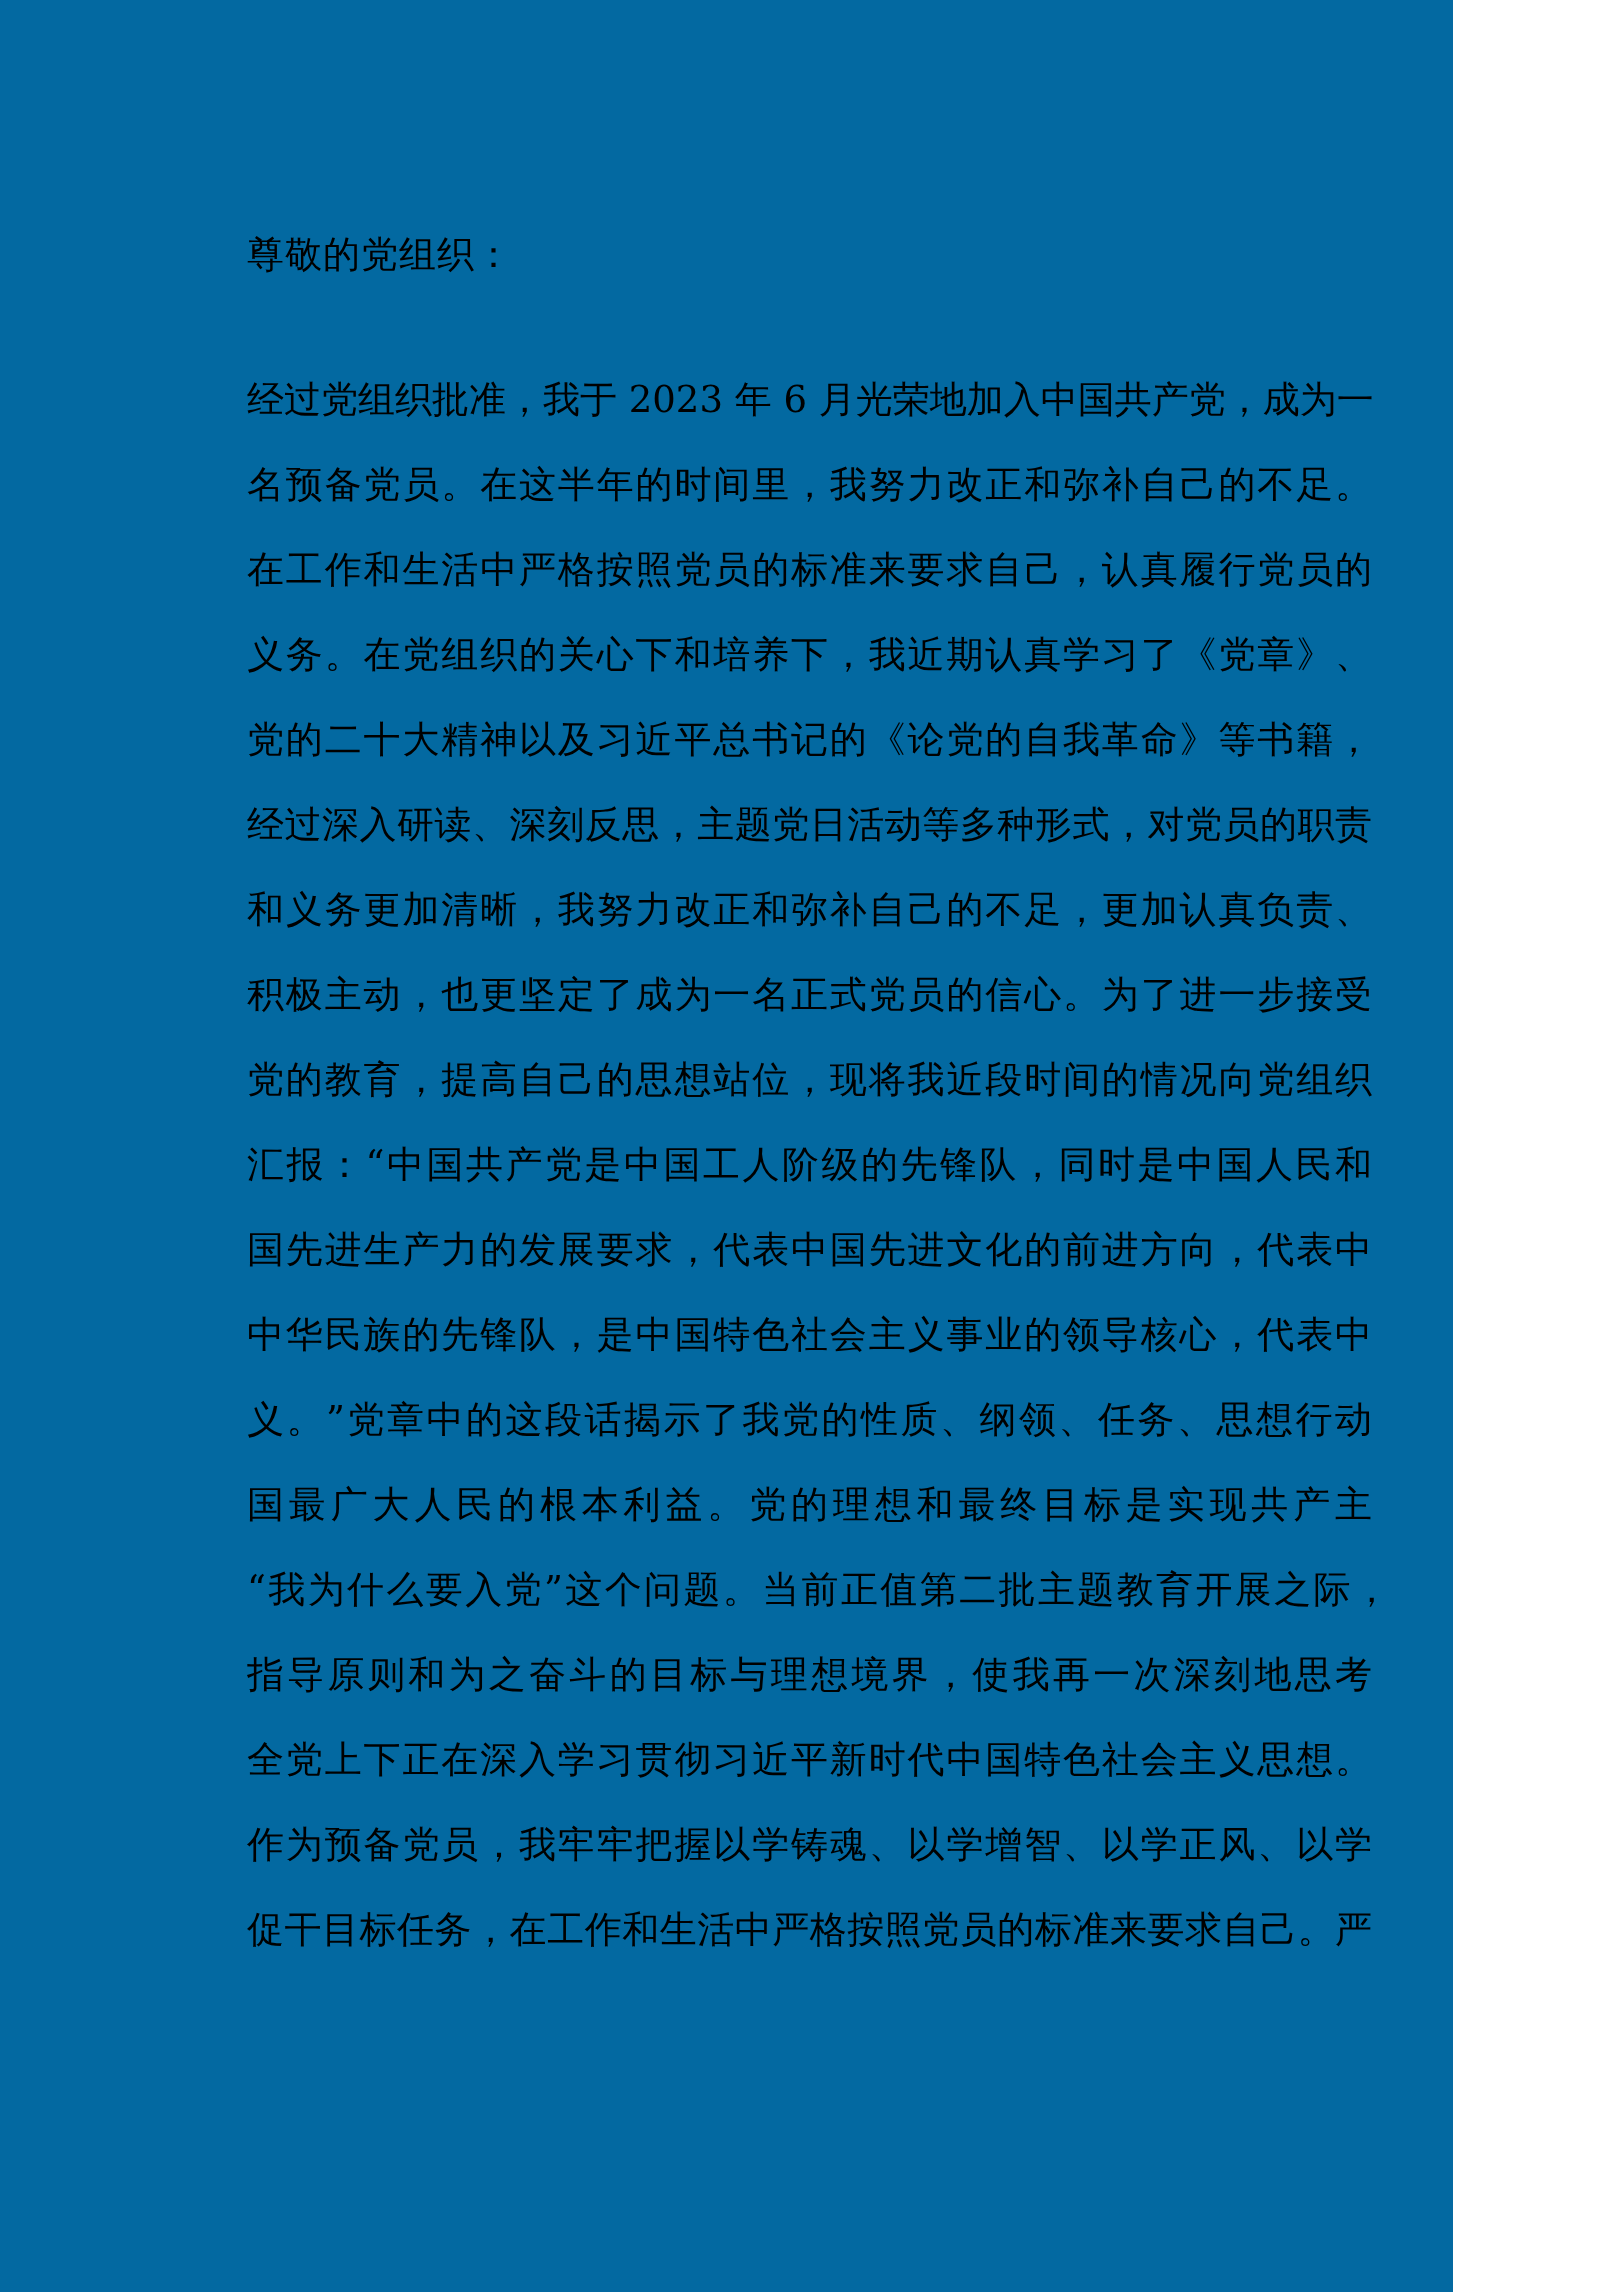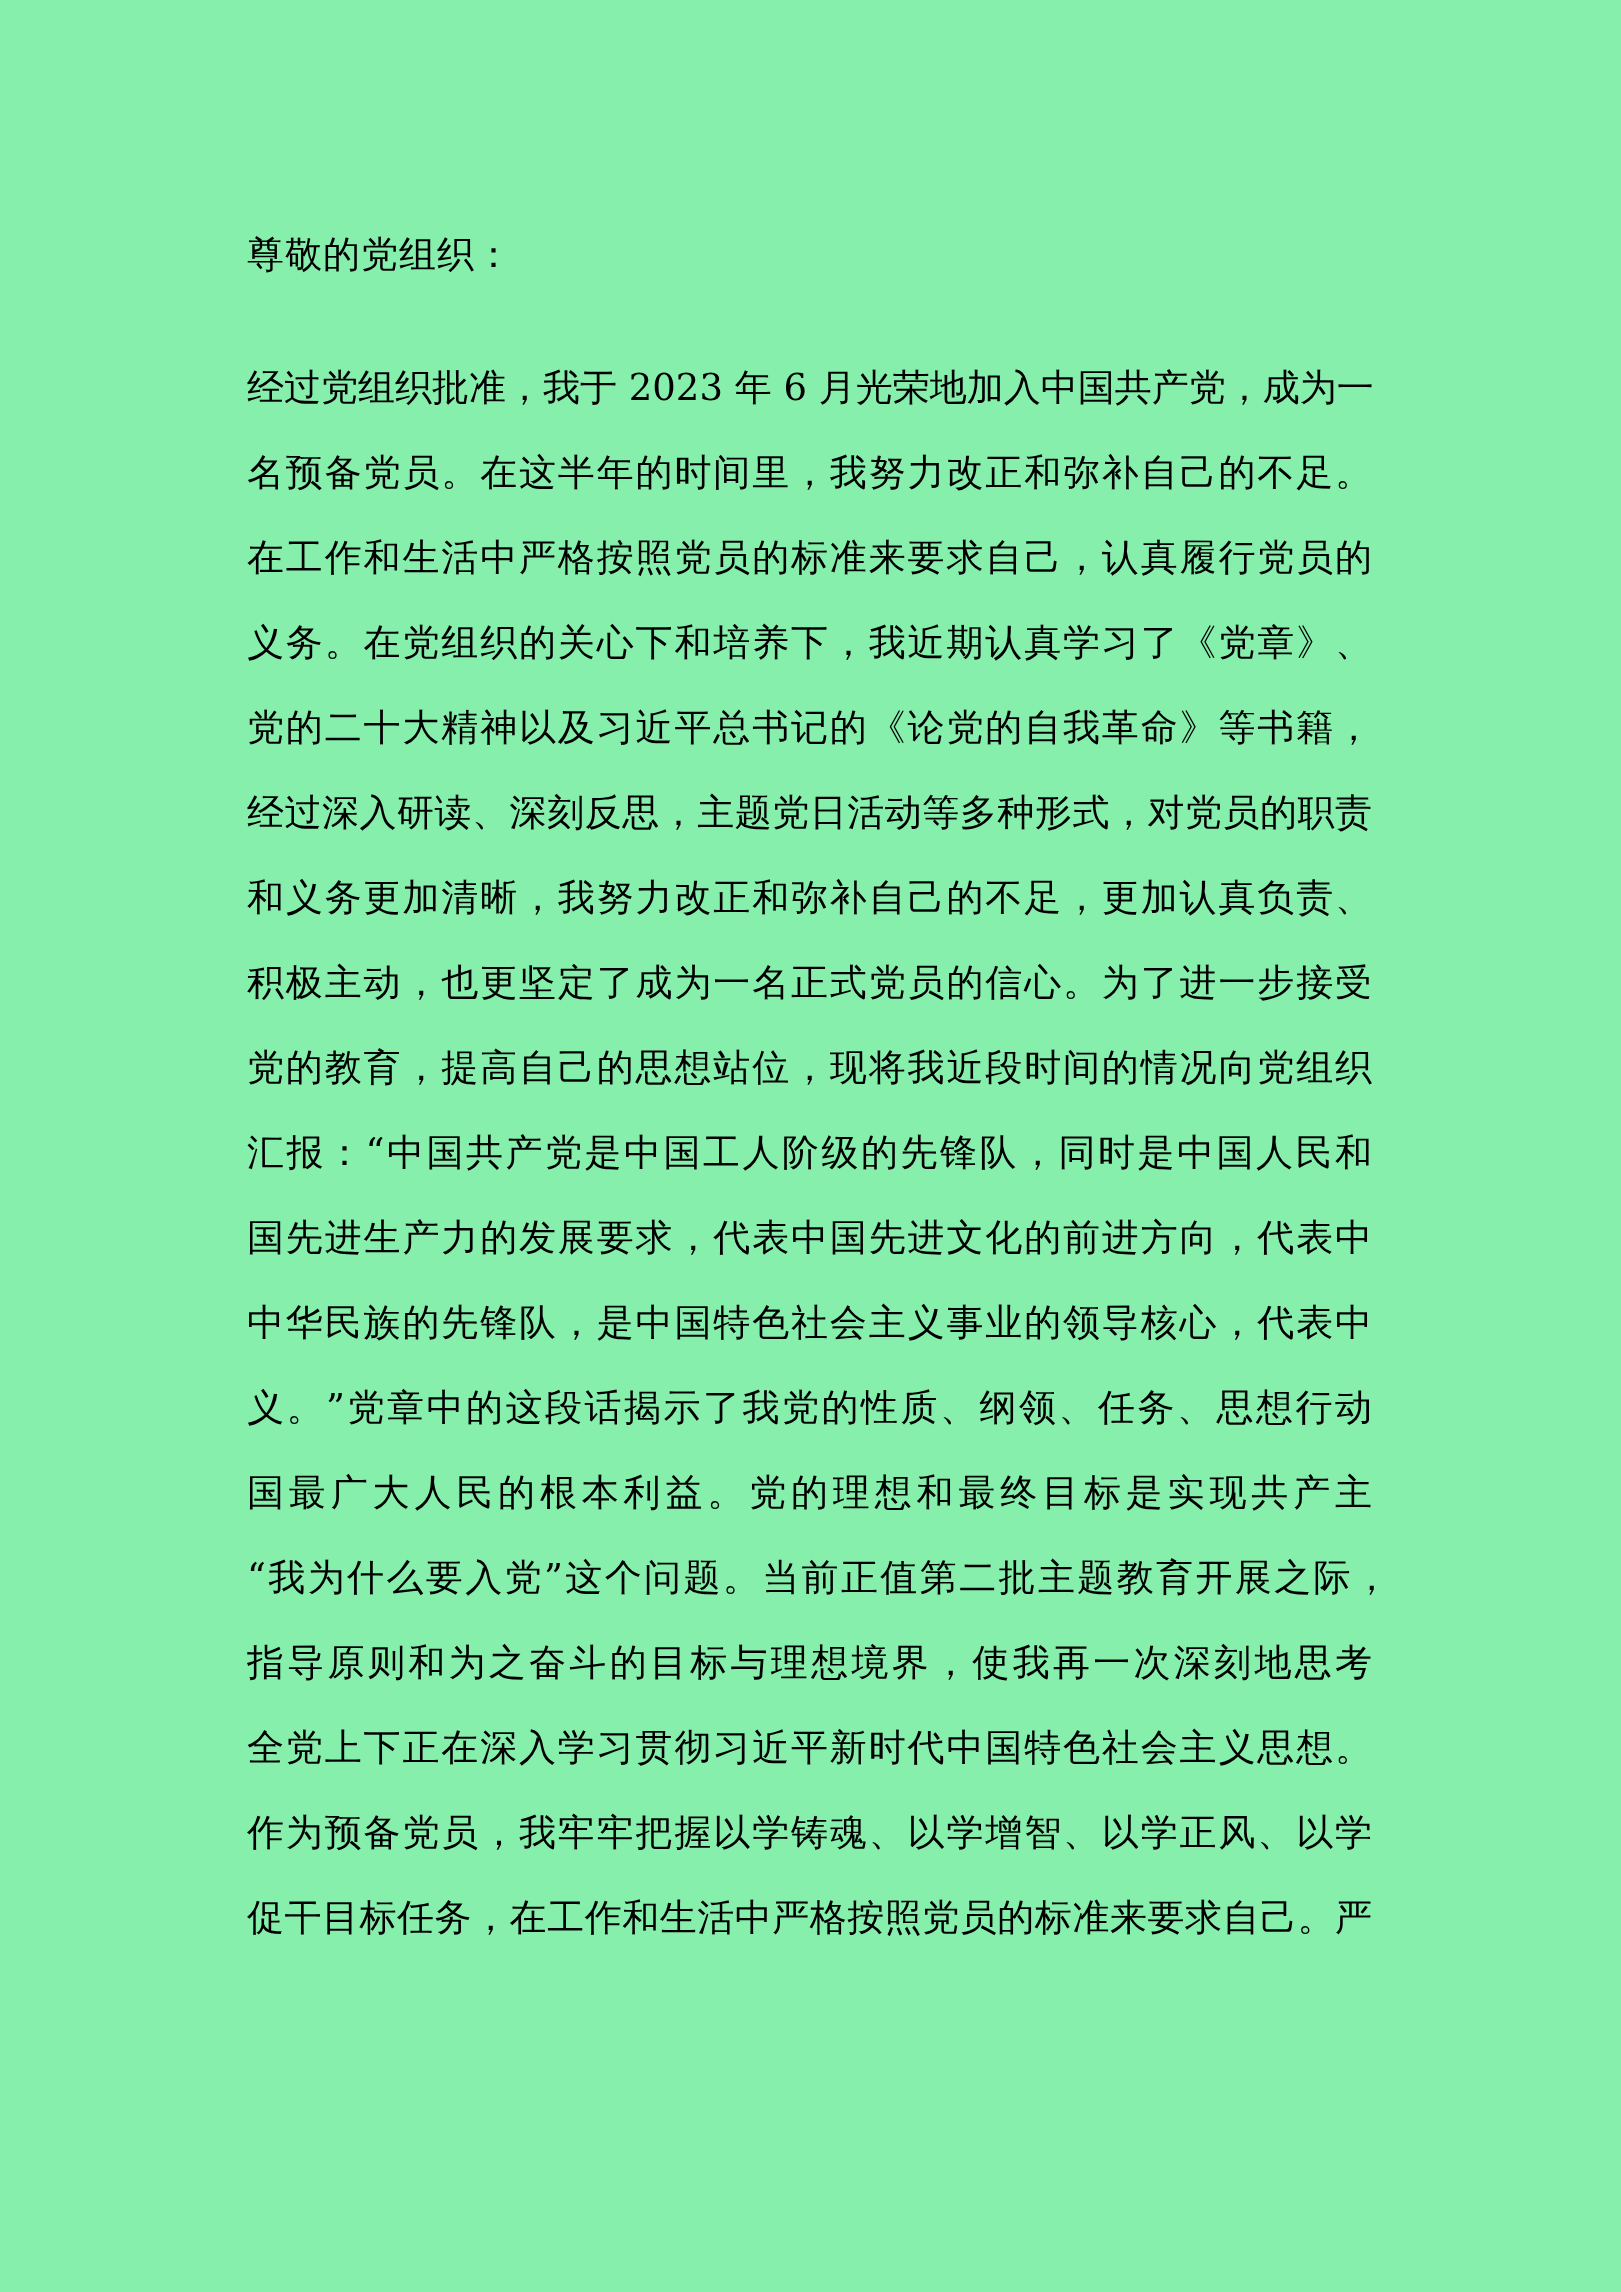--- a/index.html
+++ b/index.html
@@ -12,37 +12,37 @@
     height: 2293px;
     position: relative;
     overflow: hidden;
     font-family: "DejaVu Serif", "Liberation Serif", serif;
     color: #000000;
   }
   .page {
     position: absolute;
     left: 0;
     top: 0;
-    width: 1621px;
+    width: 1453px;
     height: 2293px;
-    background: #86efac;
+    background: #0369a1;
   }
   .salutation {
     position: absolute;
     left: 247px;
     top: 231px;
     font-size: 37px;
     line-height: 47px;
     white-space: nowrap;
     letter-spacing: 1px;
   }
   .body {
     position: absolute;
     left: 247px;
-    top: 362px;
+    top: 374px;
     width: 1125px;
   }
   .line {
     display: block;
     height: 85px;
     font-size: 37px;
     line-height: 51px;
     white-space: nowrap;
     text-align: justify;
     text-align-last: justify;

